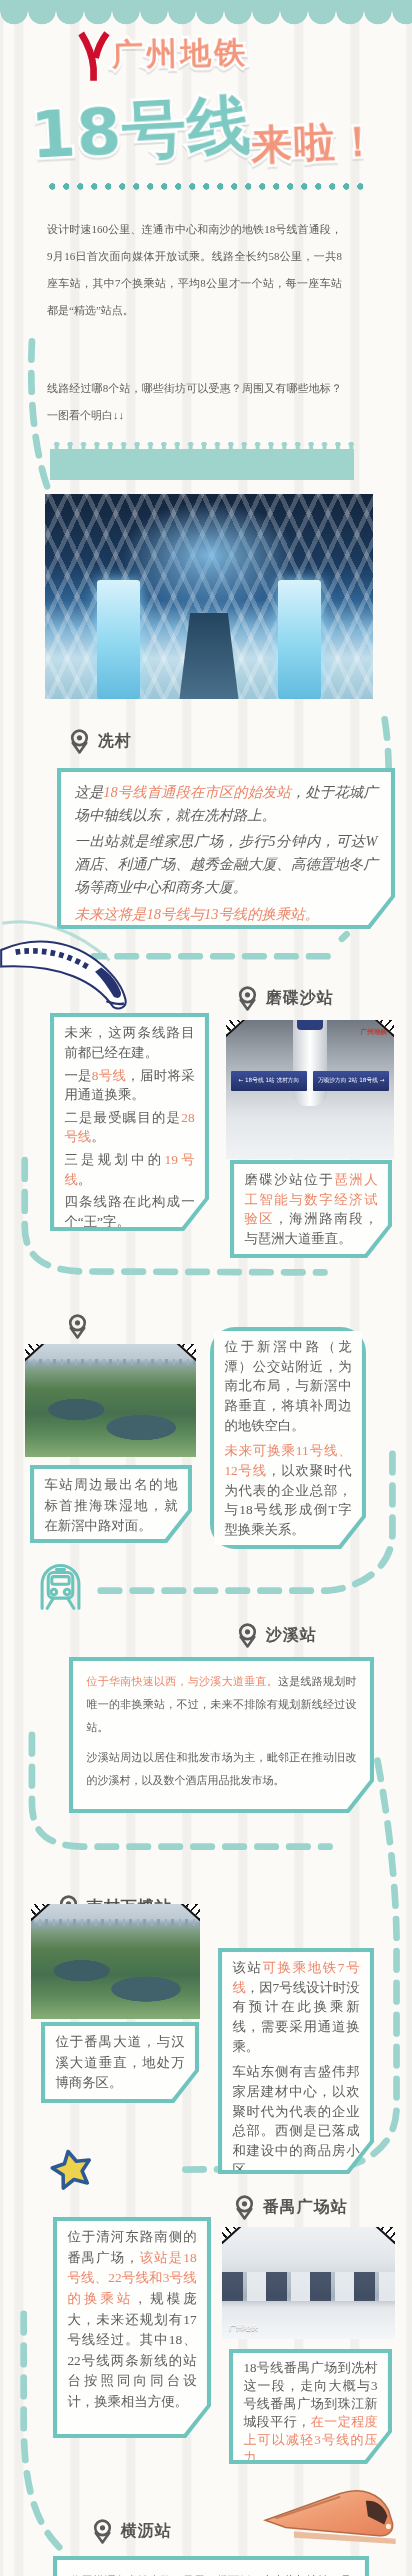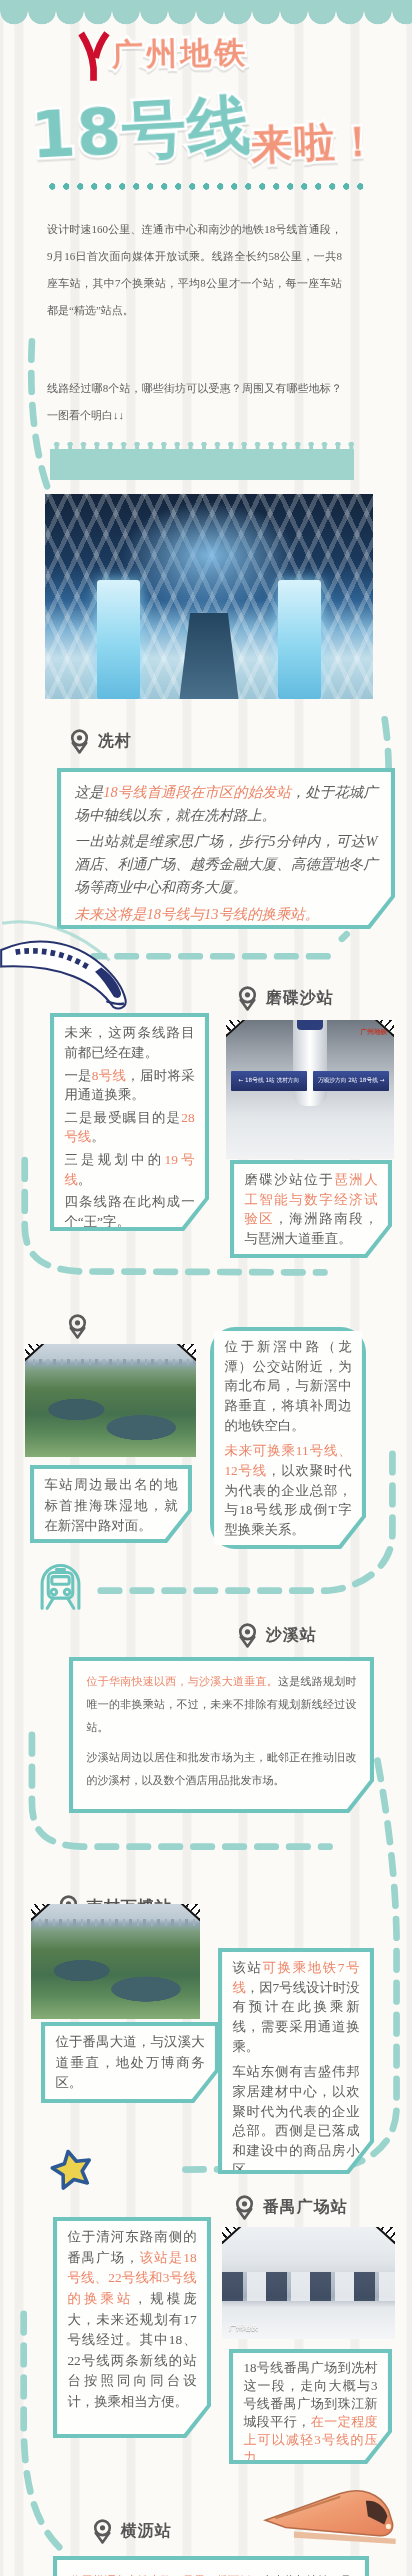--- a/index.html
+++ b/index.html
@@ -266,21 +266,21 @@
     <div class="skyline"></div>
     <div class="clip tl"></div>
     <div class="clip tr"></div>
   </div>
   <div class="abs bubble" style="left:218px;top:1900px;width:156px;height:226px;margin-top:48px;">
     <div class="inner t26-38 p-sm">
         <p><span>该站</span><span class="hl">可换乘地铁7号线</span><span>，因7号线设计时没有预计在此换乘新线，需要采用通道换乘。</span></p>
         <p><span>车站东侧有吉盛伟邦家居建材中心，以欢聚时代为代表的企业总部。西侧是已落成和建设中的商品房小区。</span></p>
       </div>
   </div>
-  <div class="abs bubble" style="left:41px;top:2022px;width:158px;height:81px;padding-left:20px;">
+  <div class="abs bubble" style="left:41px;top:2022px;width:158px;height:81px;">
     <div class="inner t26-40 p-sm">
         <p><span>位于番禺大道，与汉溪大道垂直，地处万博商务区。</span></p>
       </div>
   </div>
 
   <svg class="abs" style="left:49px;top:2147px;" width="46" height="46" viewBox="0 0 90 90">
     <path d="M45 8 L57 30 L82 33 L64 51 L69 76 L45 64 L21 76 L26 51 L8 33 L33 30 Z" fill="#edd24e" stroke="#2d5a96" stroke-width="7" stroke-linejoin="round" transform="rotate(-12 45 45)"></path>
   </svg>
 
   <div class="abs sta-head" style="left:233px;top:2194px;">

